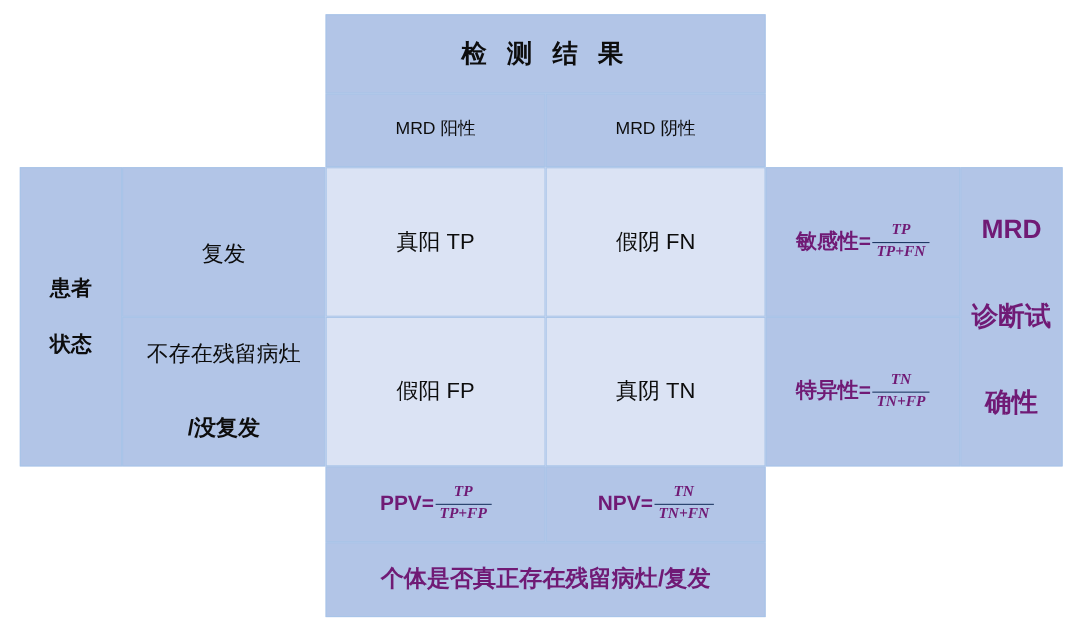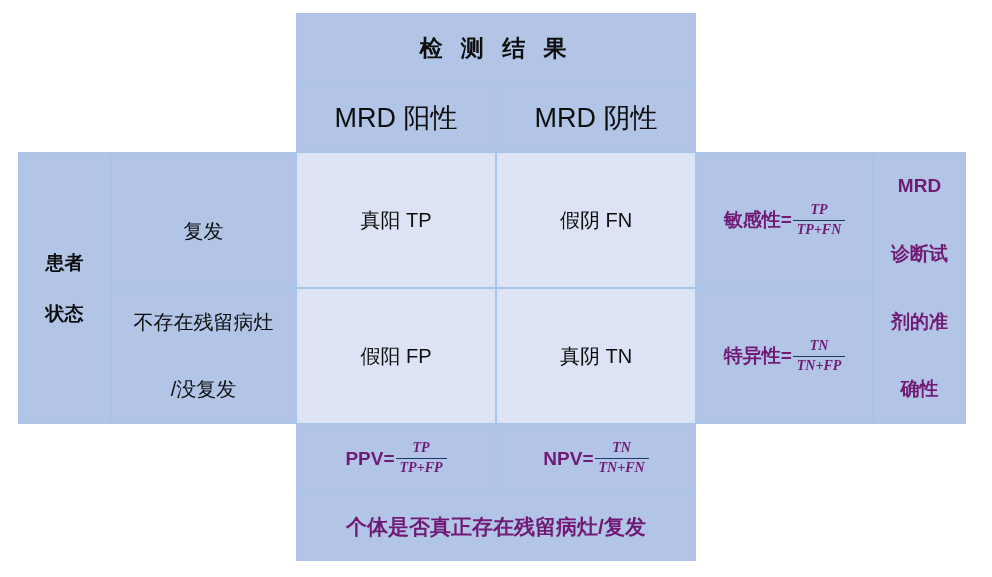--- a/index.html
+++ b/index.html
@@ -26,25 +26,25 @@
     border: 1px solid #a8c4e8;
   }
 
   .bg-dark  { background: #b2c5e7; }
   .bg-light { background: #dbe3f4; }
 
   .txt-black { color: #0d0d0d; }
   .txt-navy  { color: #701a75; }
 
   .f-hdr   { font-size: 23px; letter-spacing: 6px; font-weight: bold; }
-  .f-sub   { font-size: 27px; }
+  .f-sub   { font-size: 16px; }
   .f-body  { font-size: 20px; }
   .f-state { font-size: 19px; font-weight: bold; }
   .f-form  { font-size: 19px; font-weight: bold; }
-  .f-right { font-size: 19px; font-weight: bold; line-height: 2.25; gap: 25px; }
+  .f-right { font-size: 24px; font-weight: bold; line-height: 2.25; gap: 25px; }
   .f-foot  { font-size: 21px; font-weight: bold; }
 
   .stack {
     display: flex;
     flex-direction: column;
     align-items: center;
     justify-content: center;
   }
   .stack > span { display: block; }
 
@@ -91,21 +91,21 @@
   <span style="margin-bottom:22px;">患者</span>
   <span>状态</span>
 </div>
 
 <div class="cell bg-dark stack f-body txt-black" style="left:111px; top:152px; width:185px; height:136px;">
   <span style="margin-top:22px;">复发</span>
 </div>
 
 <div class="cell bg-dark stack f-body txt-black" style="left:111px; top:288px; width:185px; height:136px;">
   <span>不存在残留病灶</span>
-  <span style="margin-top:36px;">/没复发</span>
+  <span style="margin-top:36px;font-weight:bold;">/没复发</span>
 </div>
 
 <div class="cell bg-light f-body txt-black" style="left:296px; top:152px; width:200px; height:136px;">
   <span>真阳  TP</span>
 </div>
 
 <div class="cell bg-light f-body txt-black" style="left:496px; top:152px; width:200px; height:136px;">
   <span>假阴  FN</span>
 </div>
 
@@ -133,21 +133,20 @@
     <span class="frac">
       <span class="num">TN</span>
       <span class="den">TN+FP</span>
     </span>
   </span>
 </div>
 
 <div class="cell bg-dark stack f-right txt-navy" style="left:873px; top:152px; width:93px; height:272px;">
   <span>MRD</span>
   <span>诊断试</span>
-  <span>剂的准</span>
   <span>确性</span>
 </div>
 
 <div class="cell bg-dark f-form txt-navy" style="left:296px; top:424px; width:200px; height:69px;">
   <span class="eq">
     <span class="eq-lhs">PPV=</span>
     <span class="frac">
       <span class="num">TP</span>
       <span class="den">TP+FP</span>
     </span>

